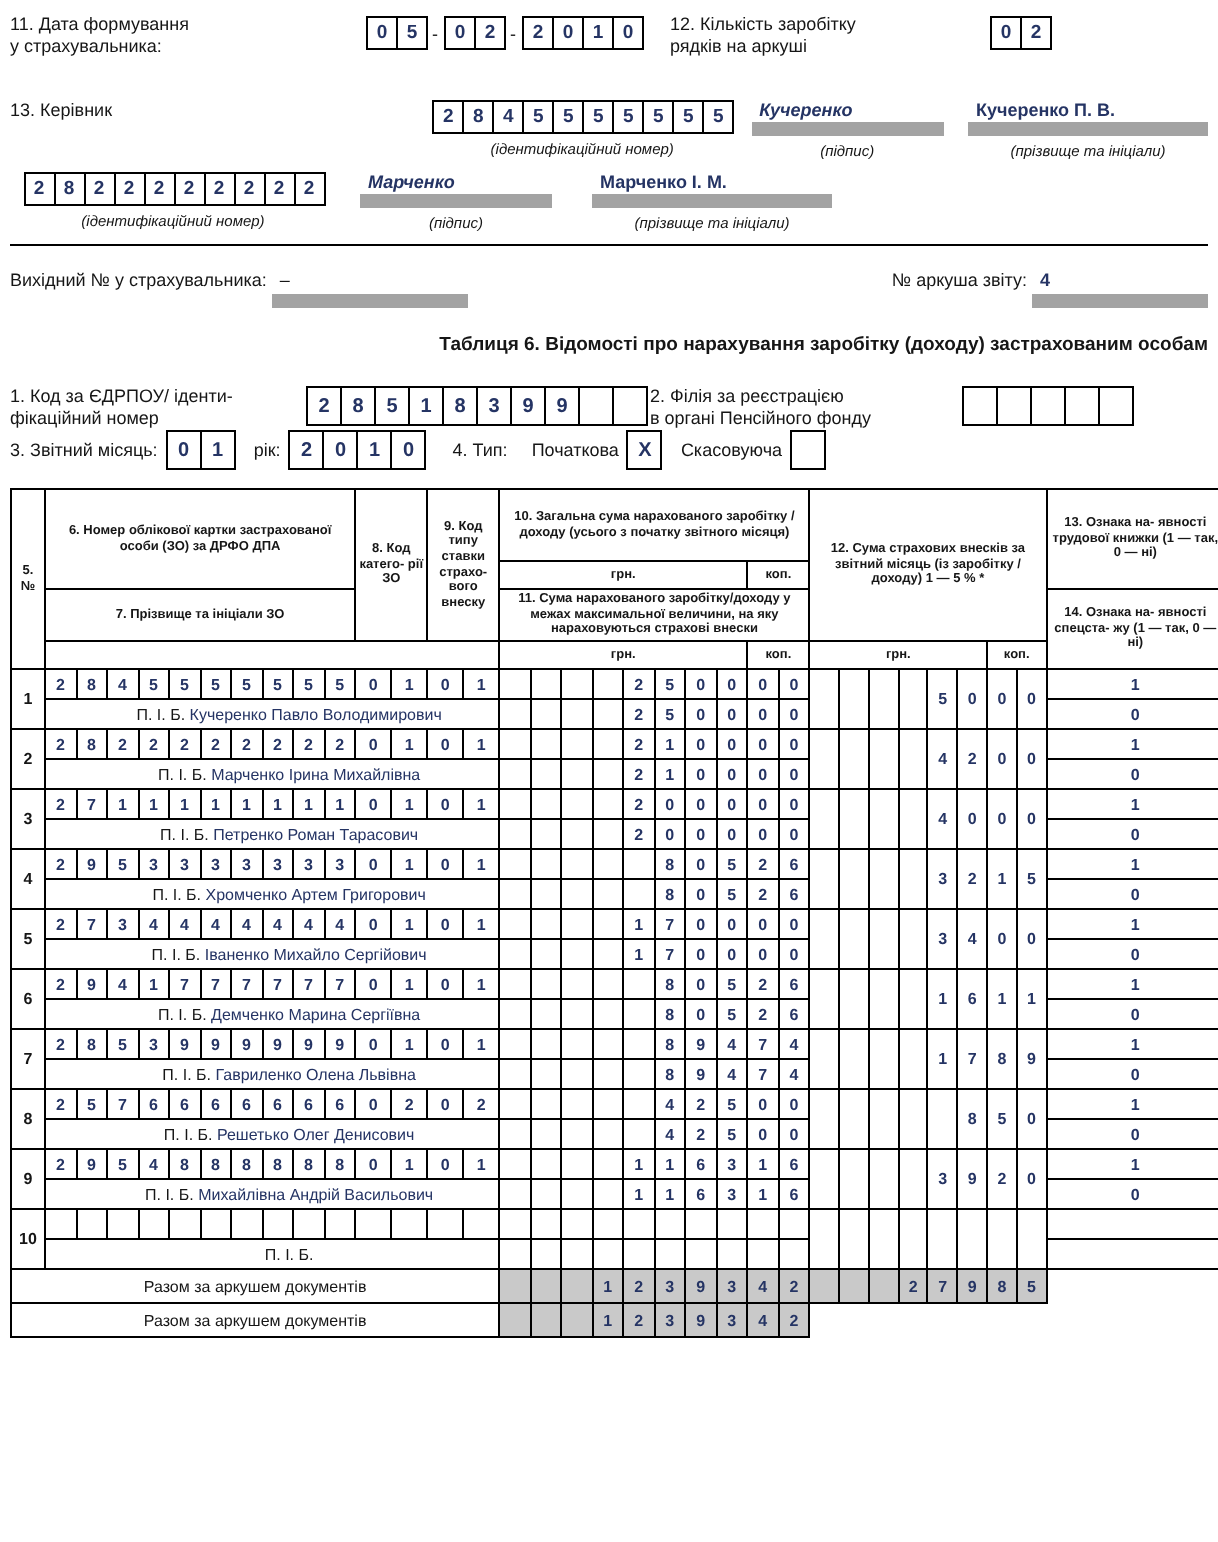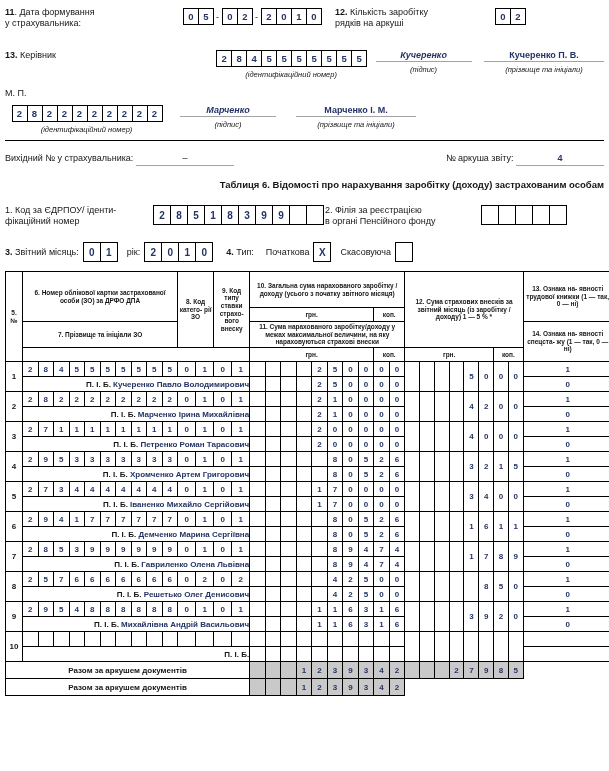--- a/index.html
+++ b/index.html
@@ -2,52 +2,52 @@
 <html><head>
 <meta charset="utf-8">
 <style>
   *{box-sizing:border-box;margin:0;padding:0}
   html,body{background:#fff}
   body{width:609px;font-family:"Liberation Sans",sans-serif;color:#161616}
   .page{width:609px;height:771px;padding:7px 5px 0 5px;overflow:hidden;position:relative;--ink:#253464}
 
   .flexrow{display:flex;align-items:flex-start}
   .lbl{font-size:9px;line-height:11px}
-  .num{font-weight:bold}
+  .num{font-weight:normal}
   .boxes{display:inline-flex;vertical-align:middle}
   .dbox{display:inline-flex;align-items:center;justify-content:center;width:16px;height:17px;
         border:1px solid #000;margin-right:-1px;font-weight:bold;font-size:9.5px;color:var(--ink);background:#fff}
   .boxes.big .dbox{width:18px;height:20px;font-size:10px}
   .dash{font-size:9px;margin:4px 3px 0 3px}
   .caption{font-size:7.5px;font-style:italic;text-align:center;margin-top:3px}
-  .sigline{display:inline-block;border-bottom:1px solid #a3a3a3;text-align:center;font-weight:bold;
+  .sigline{display:inline-block;border-bottom:7px solid #a3a3a3;text-align:left;font-weight:bold;
            font-size:9px;color:var(--ink);padding:0 4px 1px 4px}
   .sig-col{display:flex;flex-direction:column;align-items:center}
   .hrline{border-top:1px solid #000;margin:6px 0 0 0}
   .title{font-weight:bold;font-size:9.5px;text-align:right;margin-top:13px}
   .company-line{border-bottom:1px solid #000;text-align:center;font-weight:bold;font-size:9.5px;
                 color:var(--ink);padding-bottom:2px;margin-top:9px}
   .inline-lbl{font-size:9px;margin-right:4px}
 
   table.grid{border-collapse:collapse;table-layout:fixed;width:601px;margin-top:9px}
   .grid th,.grid td{border:1px solid #000;padding:0;text-align:center;vertical-align:middle;overflow:hidden}
   .grid th{font-size:6.5px;line-height:7.6px;font-weight:bold;padding:1px}
   .grid thead tr.r1{height:36px}
   .grid thead tr.r2{height:14px}
   .grid thead tr.r3{height:26px}
   .grid thead tr.r4{height:14px}
   .grid th.col5{white-space:pre-line}
   .grid tbody tr.sub{height:15px}
   .grid td.no{font-size:8px;font-weight:bold}
   .grid td.d{font-size:8px;font-weight:bold;color:var(--ink)}
   .grid td.flag{font-size:8px;font-weight:bold;color:var(--ink)}
-  .grid td.name-cell{text-align:right;padding-left:17px;font-size:8px;font-weight:bold;white-space:nowrap}
+  .grid td.name-cell{text-align:center;padding-left:17px;font-size:8px;font-weight:normal;white-space:nowrap}
   .grid td.name-cell .pname{color:var(--ink)}
   .grid tr.tot{height:17px}
-  .grid td.tlabel{font-size:8px;font-weight:bold}
+  .grid td.tlabel{font-size:8px;font-weight:normal}
   .grid td.g{background:#c9c9c9}
   .grid td.void{border:none;background:#fff}
 </style>
 </head>
 <body>
 
 <div class="page">
 
   <div class="flexrow">
     <div class="lbl" style="width:178px">
@@ -103,21 +103,20 @@
     </div>
     <div class="sig-col" style="width:108px;margin-left:6px">
       <span class="sigline" style="font-style:italic;width:96px">Кучеренко</span>
       <span class="caption">(підпис)</span>
     </div>
     <div class="sig-col" style="width:128px;margin-left:10px">
       <span class="sigline" style="width:120px">Кучеренко П. В.</span>
       <span class="caption">(прізвище та ініціали)</span>
     </div>
   </div>
-  <div class="lbl" style="margin-top:9px">М. П.</div>
 
   <div class="flexrow" style="margin-top:6px">
     <div class="sig-col" style="width:163px">
       <span class="boxes">
           <span class="dbox">2</span>
           <span class="dbox">8</span>
           <span class="dbox">2</span>
           <span class="dbox">2</span>
           <span class="dbox">2</span>
           <span class="dbox">2</span>
@@ -177,21 +176,21 @@
     <span class="boxes big" style="margin-left:16px">
         <span class="dbox"></span>
         <span class="dbox"></span>
         <span class="dbox"></span>
         <span class="dbox"></span>
         <span class="dbox"></span>
       </span>
   </div>
 
 
-  <div class="flexrow" style="margin-top:15px;align-items:center">
+  <div class="flexrow" style="margin-top:0;align-items:center">
     <span class="inline-lbl"><span class="num">3.</span> <span>Звітний місяць:</span></span>
     <span class="boxes big">
         <span class="dbox">0</span>
         <span class="dbox">1</span>
       </span>
     <span class="inline-lbl" style="margin-left:10px">рік:</span>
     <span class="boxes big">
         <span class="dbox">2</span>
         <span class="dbox">0</span>
         <span class="dbox">1</span>

